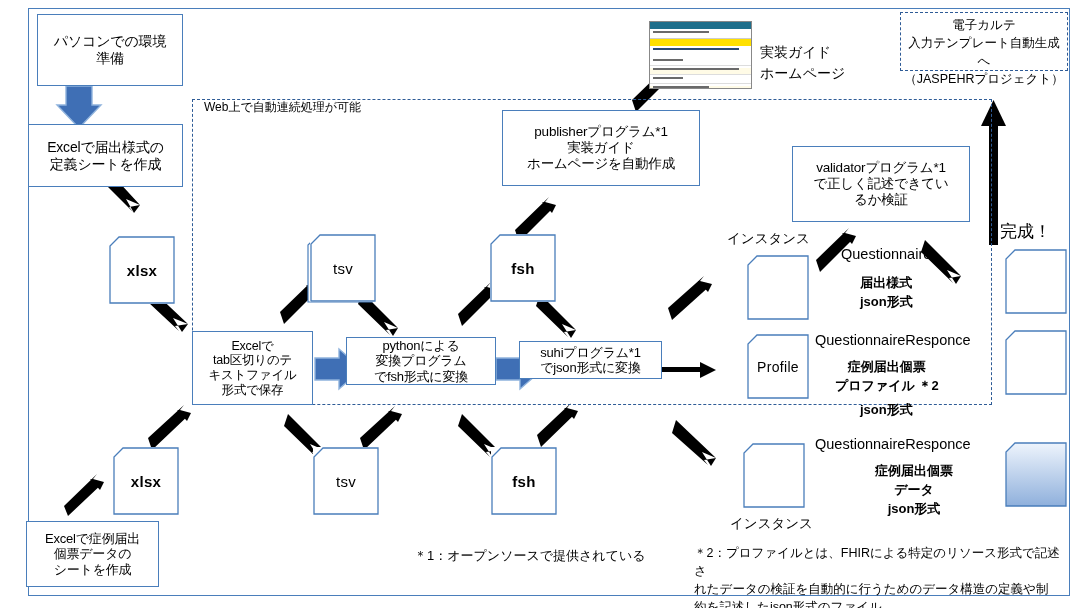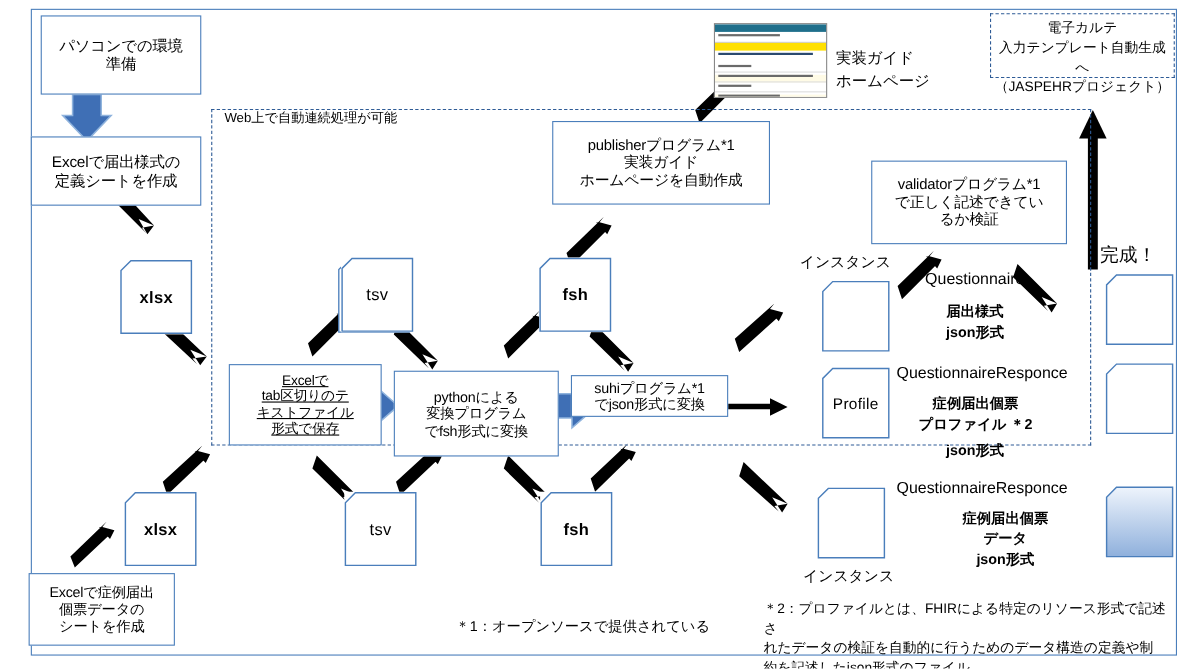--- a/index.html
+++ b/index.html
@@ -208,28 +208,28 @@
   <div class="abs pbox jp" style="left:37px;top:14px;width:146px;height:72px;font-size:14px;">
     <span style="white-space:pre-line;">パソコンでの環境
 準備</span>
   </div>
 
   <div class="abs pbox jp" style="left:28px;top:124px;width:155px;height:63px;font-size:14px;">
     <span style="white-space:pre-line;">Excelで届出様式の
 定義シートを作成</span>
   </div>
 
-  <div class="abs pbox jp" style="left:208px;top:331px;width:139px;height:74px;font-size:12.5px;text-decoration:underline;">
+  <div class="abs pbox jp" style="left:192px;top:331px;width:121px;height:74px;font-size:12.5px;">
     <span style="white-space:pre-line;">Excelで
 tab区切りのテ
 キストファイル
 形式で保存</span>
   </div>
 
-  <div class="abs pbox jp" style="left:346px;top:337px;width:150px;height:78px;font-size:13px;margin-left:12px;">
+  <div class="abs pbox jp" style="left:346px;top:337px;width:150px;height:48px;font-size:13px;">
     <span style="white-space:pre-line;">pythonによる
 変換プログラム
 でfsh形式に変換</span>
   </div>
 
   <div class="abs pbox jp" style="left:519px;top:341px;width:143px;height:38px;font-size:13px;">
     <span style="white-space:pre-line;">suhiプログラム*1
 でjson形式に変換</span>
   </div>
 
@@ -385,19 +385,19 @@
   <div class="abs lbl-text" style="left:815px;top:436px;font-size:14.5px;">QuestionnaireResponce</div>
 
   <div class="abs lbl-text jp" style="left:854px;top:462px;font-size:13px;font-weight:bold;line-height:1.45;white-space:pre-line;text-align:center;width:120px;">症例届出個票
 データ
 json形式</div>
 
   <div class="abs lbl-text jp" style="left:730px;top:516px;font-size:13.5px;">インスタンス</div>
 
   <div class="abs lbl-text jp" style="left:1000px;top:222px;font-size:17px;">完成！</div>
 
-  <div class="abs lbl-text jp" style="left:414px;top:562px;font-size:13px;">＊1：オープンソースで提供されている</div>
+  <div class="abs lbl-text jp" style="left:414px;top:548px;font-size:13px;">＊1：オープンソースで提供されている</div>
 
   <div class="abs lbl-text jp" style="left:694px;top:544px;width:372px;font-size:12.5px;line-height:1.45;white-space:pre-line;">＊2：プロファイルとは、FHIRによる特定のリソース形式で記述さ
 れたデータの検証を自動的に行うためのデータ構造の定義や制
 約を記述したjson形式のファイル</div>
 
 </div>
 
 </body></html>

